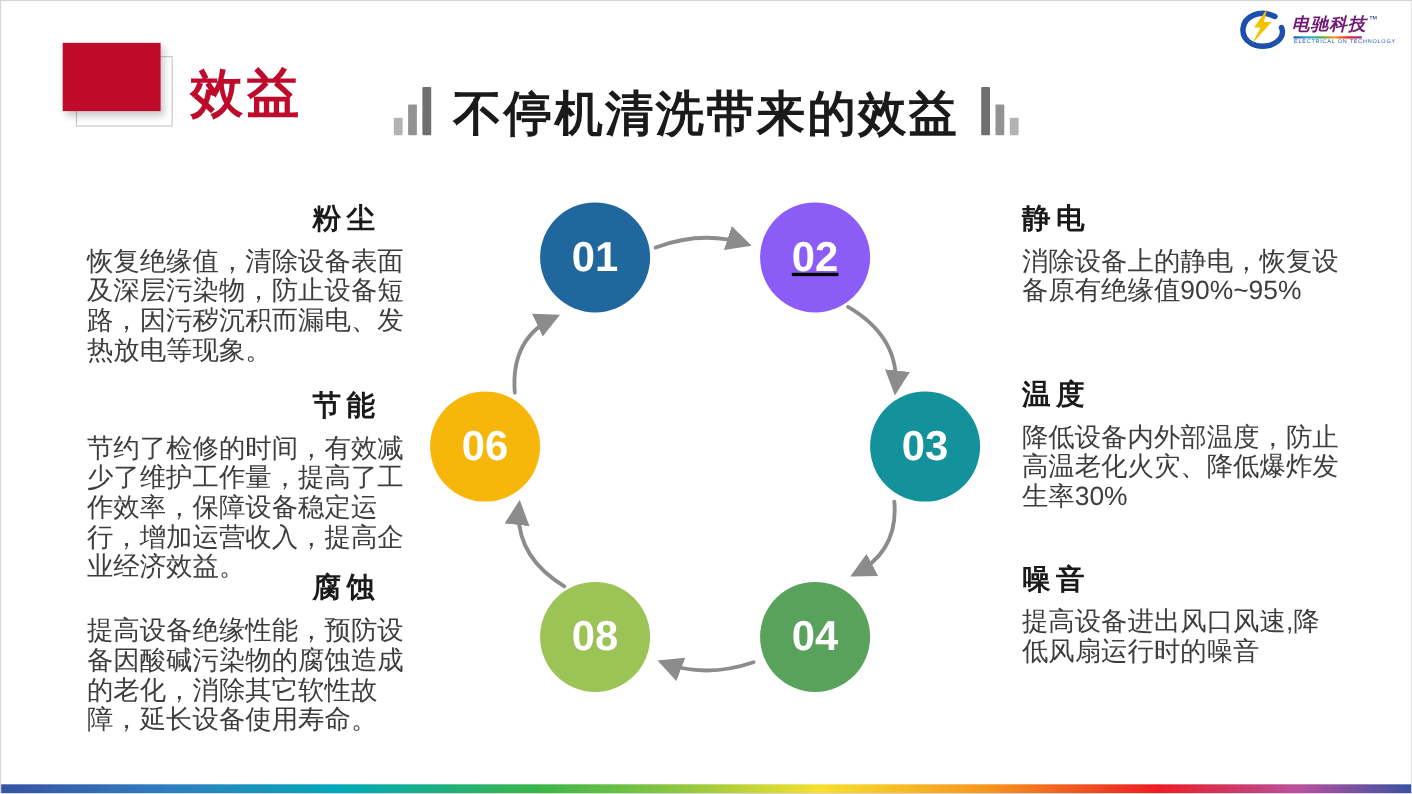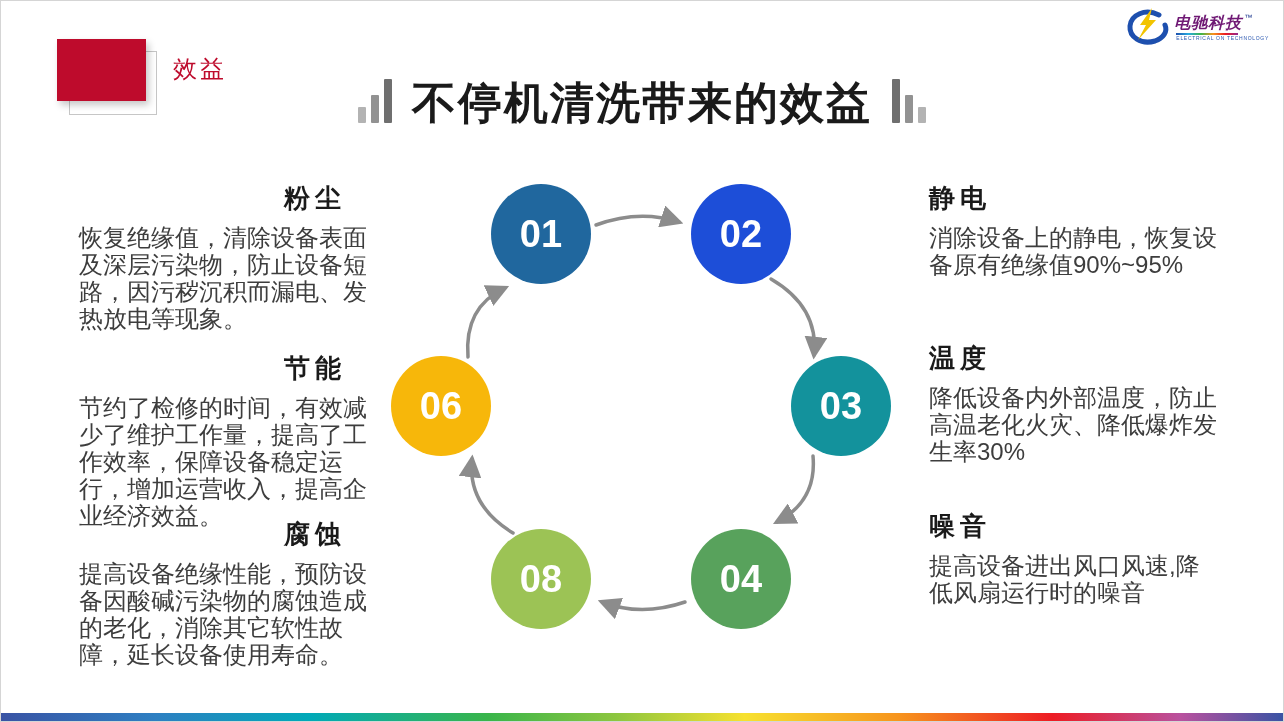--- a/index.html
+++ b/index.html
@@ -17,21 +17,21 @@
   .mark-outline {
     position:absolute; left:68px; top:50px; width:88px; height:64px;
     border:1px solid #c6c6c6; background:#ffffff;
   }
   .mark {
     position:absolute; left:56px; top:38px; width:89px; height:62px;
     background:#be0b2c; box-shadow:3px 4px 7px rgba(0,0,0,0.22);
   }
   .section-label {
     position:absolute; left:172px; top:52px;
-    font-size:24px; font-weight:normal; letter-spacing:3px; color:#be0b2c;
+    font-size:48px; font-weight:bold; letter-spacing:3px; color:#be0b2c;
   }
 
   
   .logo { position:absolute; right:14px; top:6px; display:flex; align-items:center; gap:3px; }
   .logo-text { display:flex; flex-direction:column; line-height:1.1; }
   .brand-row { display:flex; align-items:flex-start; }
   .brand-name { font-size:16px; font-weight:bold; font-style:italic; color:#701a75; letter-spacing:1px; }
   .brand-tm { font-size:8px; color:#17338b; margin-left:2px; }
   .brand-line { height:2px; width:62px; margin:1px 0 1px 2px;
     background:linear-gradient(90deg,#1d4fae,#27aae1,#39b54a,#f7941d,#ed1c24,#92278f); }
@@ -174,21 +174,21 @@
         <path d="M442 295 Q446 340 406 361" marker-end="url(#ah)"></path>
         <path d="M314 441 Q270 456 231 441" marker-end="url(#ah)"></path>
         <path d="M142 372 Q96 344 101 298" marker-end="url(#ah)"></path>
         <path d="M97 196 Q93 146 134 127" marker-end="url(#ah)"></path>
       </g>
     </svg>
 
     <div class="step s1" style="background: rgb(32, 103, 158);">
       <span class="num">01</span>
     </div>
-    <div class="step s2" style="background: #1d4ed8;">
+    <div class="step s2" style="background: #8b5cf6; text-decoration: underline;">
       <span class="num">02</span>
     </div>
     <div class="step s3" style="background: rgb(19, 146, 156);">
       <span class="num">03</span>
     </div>
     <div class="step s4" style="background: rgb(88, 162, 92); align-items: center;">
       <span class="num">04</span>
     </div>
     <div class="step s5" style="background: rgb(156, 195, 85);">
       <span class="num">08</span>

